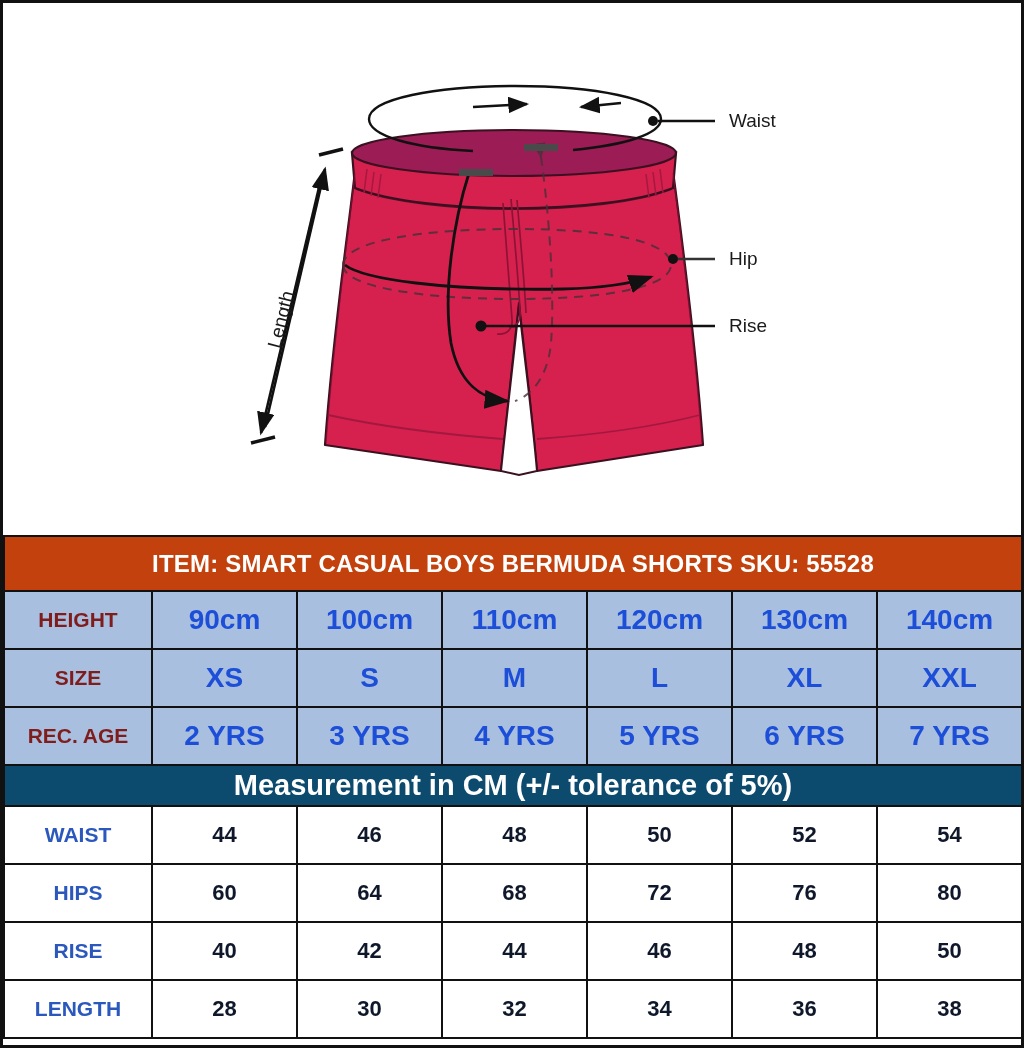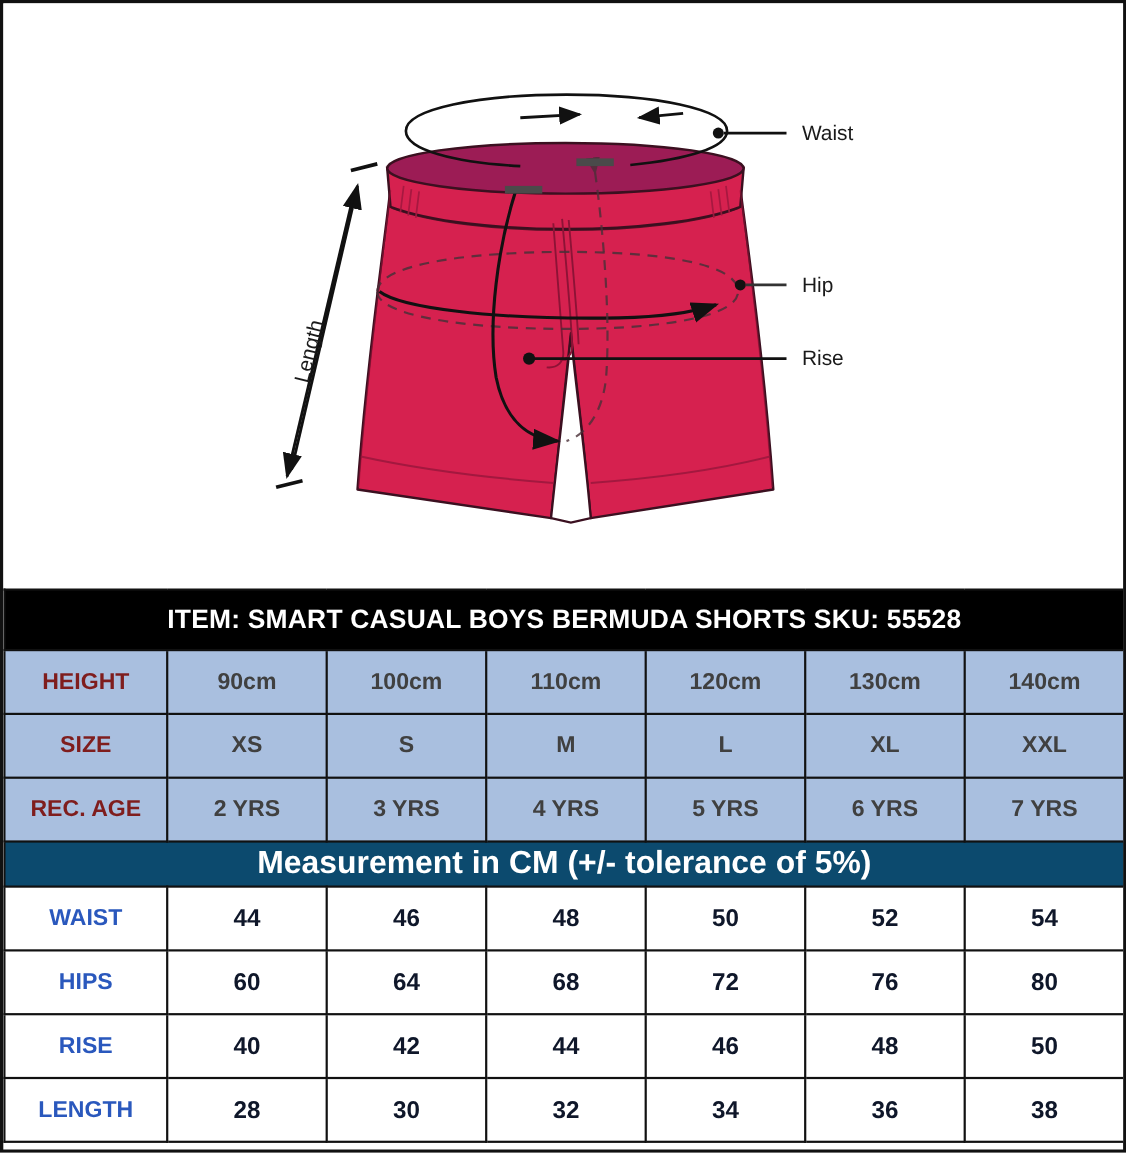--- a/index.html
+++ b/index.html
@@ -47,33 +47,33 @@
   #size-table td{
     border:2px solid #111111;
     text-align:center;
     vertical-align:middle;
     padding:0;
   }
   col.lab{width:148px;}
   col.dat{width:145px;}
 
   .title-bar{
-    background:#000000;
+    background:#c2410c;
     color:#ffffff;
     font-weight:bold;
     font-size:24px;
     height:53px;
     letter-spacing:.2px;
   }
   .hdr-cell{
     background:#a9bfdf;
     height:56px;
     font-weight:bold;
-    font-size:21px;
-    color:#404040;
+    font-size:28px;
+    color:#1d4ed8;
   }
   .hdr-cell.label{
     color:#7f1d1d;
     font-size:21px;
   }
   .meas-bar{
     background:#0c4a6e;
     color:#ffffff;
     font-weight:bold;
     font-size:29px;

